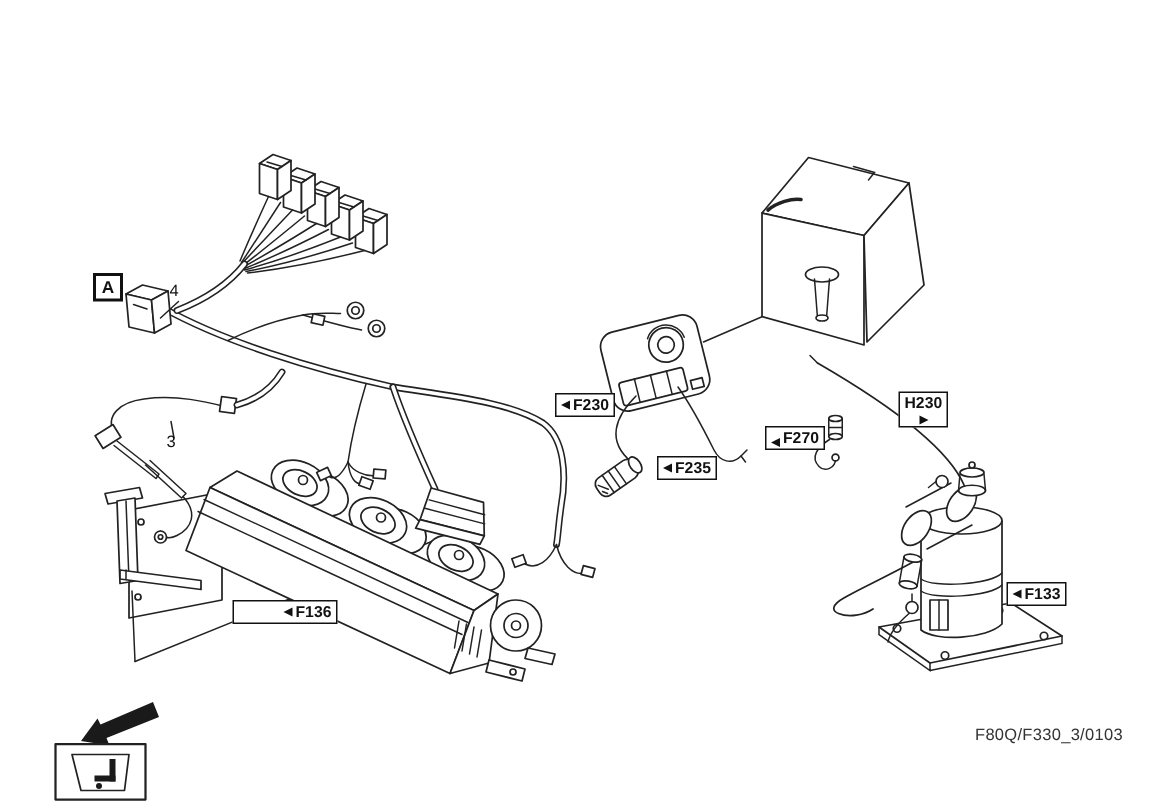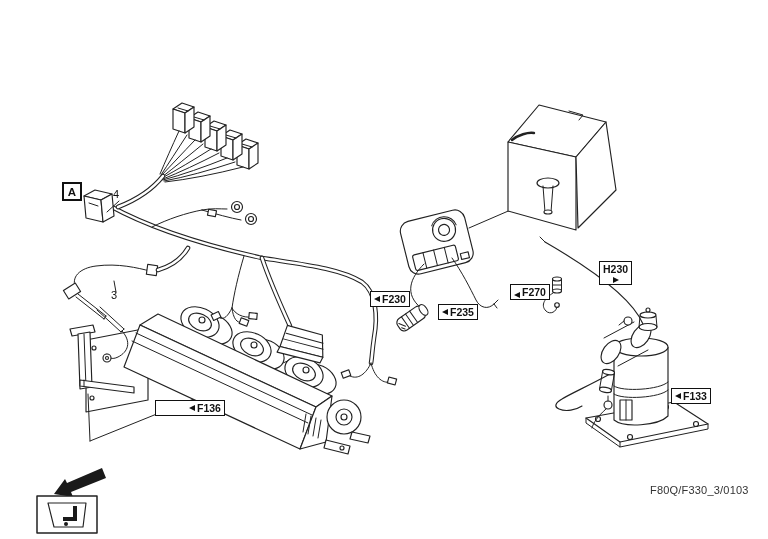--- a/index.html
+++ b/index.html
@@ -20,21 +20,21 @@
            color:#111;line-height:1.15;white-space:nowrap;}
   .tri{width:0;height:0;display:inline-block;}
   .tri-l{border-top:3.5px solid transparent;border-bottom:3.5px solid transparent;border-right:6px solid #111;}
   .tri-r{border-top:3.5px solid transparent;border-bottom:3.5px solid transparent;border-left:6px solid #111;}
   .abox{position:absolute;display:flex;align-items:center;justify-content:center;
         width:16px;height:15px;background:#fff;border:2px solid #111;
         font-weight:bold;font-size:11.5px;color:#111;}
   .num{position:absolute;font-size:11px;color:#111;}
   .footer-code{position:absolute;left:650px;top:484px;font-size:11px;color:#333;letter-spacing:.2px;}
   
-  #lbl-f230{left:370px;top:262px;margin-top:29px;}
+  #lbl-f230{left:370px;top:262px;}
   #lbl-f235{left:438px;top:304px;}
   #lbl-f270{left:510px;top:284px;align-items:flex-end;}
   #lbl-h230{left:599px;top:261px;flex-direction:column;}
   #lbl-f133{left:671px;top:388px;text-align:center;}
   #lbl-f136{left:155px;top:400px;padding-left:33px;}
   #abox{left:62px;top:182px;}
   #num4{left:113px;top:188px;}
   #num3{left:111px;top:289px;}
 </style>
 </head>

